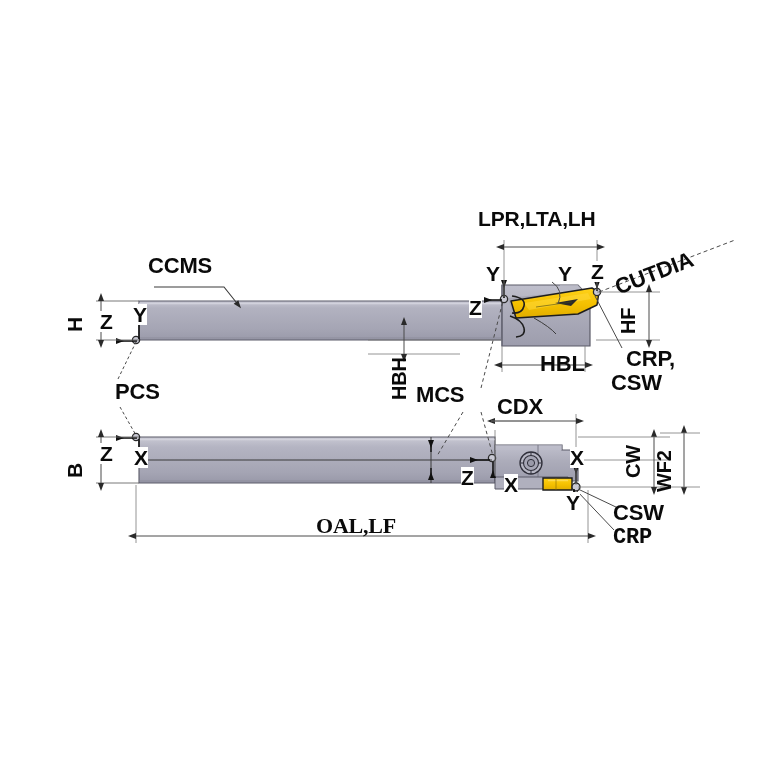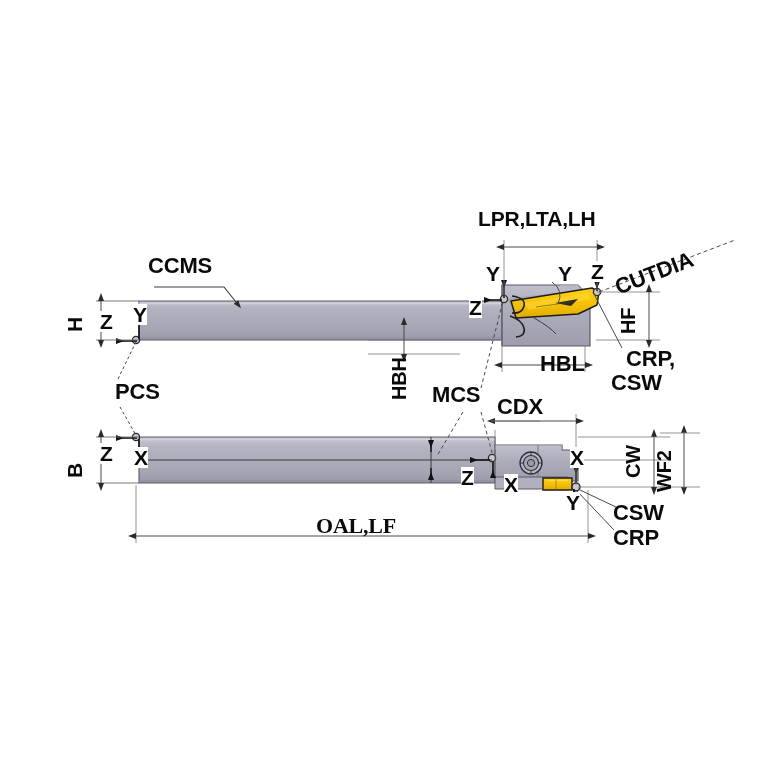--- a/index.html
+++ b/index.html
@@ -216,21 +216,21 @@
 
   <div class="lbl s21 rot90" style="left:64px;top:332px;">H</div>
 
   <div class="lbl s21 lbl-bg" style="left:100px;top:311px;">Z</div>
   <div class="lbl s21 lbl-bg" style="left:133px;top:304px;">Y</div>
 
   <div class="lbl s22" style="left:78px;top:381px;margin-left:37px;">PCS</div>
 
   <div class="lbl s20 rot90" style="left:389px;top:400px;">HBH</div>
 
-  <div class="lbl s22" style="left:432px;top:384px;">MCS</div>
+  <div class="lbl s22" style="left:416px;top:384px;">MCS</div>
 
   <div class="lbl s21" style="left:478px;top:208px;">LPR,LTA,LH</div>
 
   <div class="lbl s21 lbl-bg" style="left:486px;top:263px;">Y</div>
 
   <div class="lbl s21 lbl-bg" style="left:469px;top:297px;">Z</div>
 
   <div class="lbl s21 lbl-bg" style="left:558px;top:263px;">Y</div>
 
   <div class="lbl s21 lbl-bg" style="left:591px;top:261px;">Z</div>
@@ -255,17 +255,17 @@
   <div class="lbl s21 lbl-bg" style="left:504px;top:474px;">X</div>
 
   <div class="lbl s21 lbl-bg" style="left:570px;top:447px;">X</div>
   <div class="lbl s21 lbl-bg" style="left:566px;top:492px;">Y</div>
 
   <div class="lbl s20 rot90" style="left:623px;top:478px;">CW</div>
 
   <div class="lbl s20 rot90" style="left:654px;top:492px;">WF2</div>
 
   <div class="lbl s22" style="left:613px;top:502px;">CSW</div>
-  <div class="lbl s22" style="left:613px;top:527px;">CRP</div>
+  <div class="lbl s22" style="left:613px;top:527px;font-family:Liberation Mono, monospace;">CRP</div>
 
   <div class="lbl s22" style="left:316px;top:515px;font-family:Liberation Serif, serif;">OAL,LF</div>
 
 </div>
 
 </body></html>

